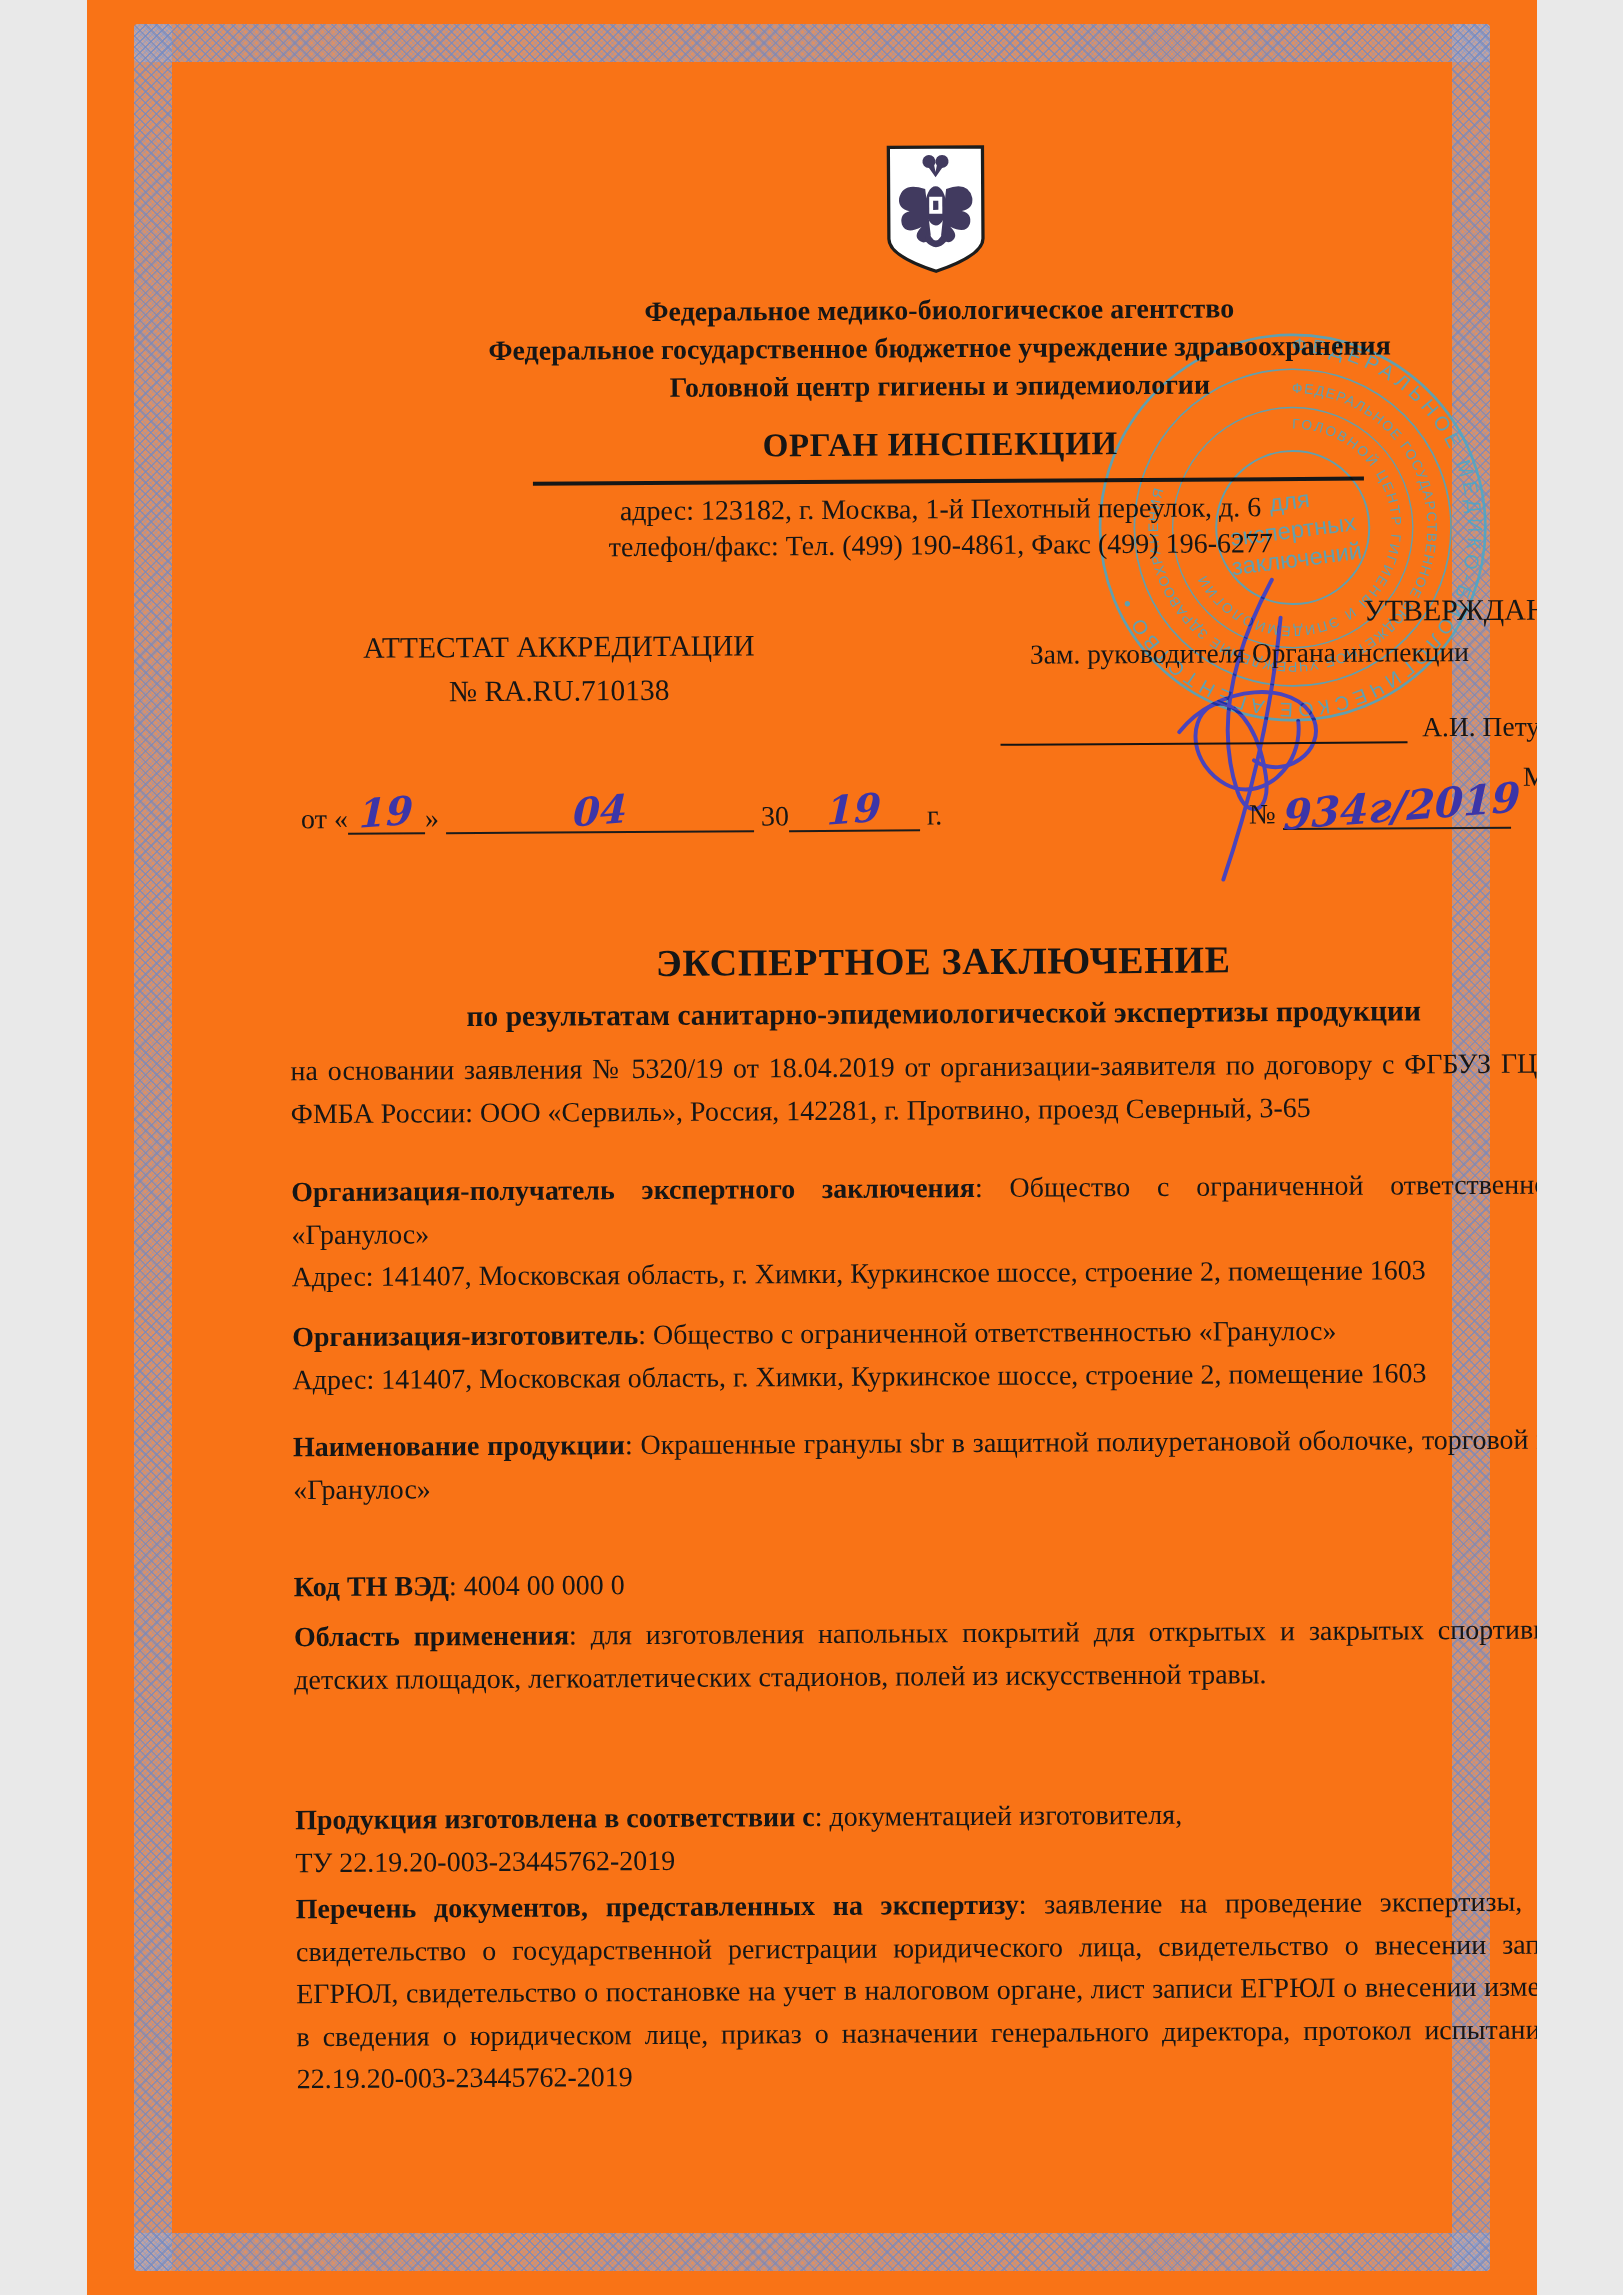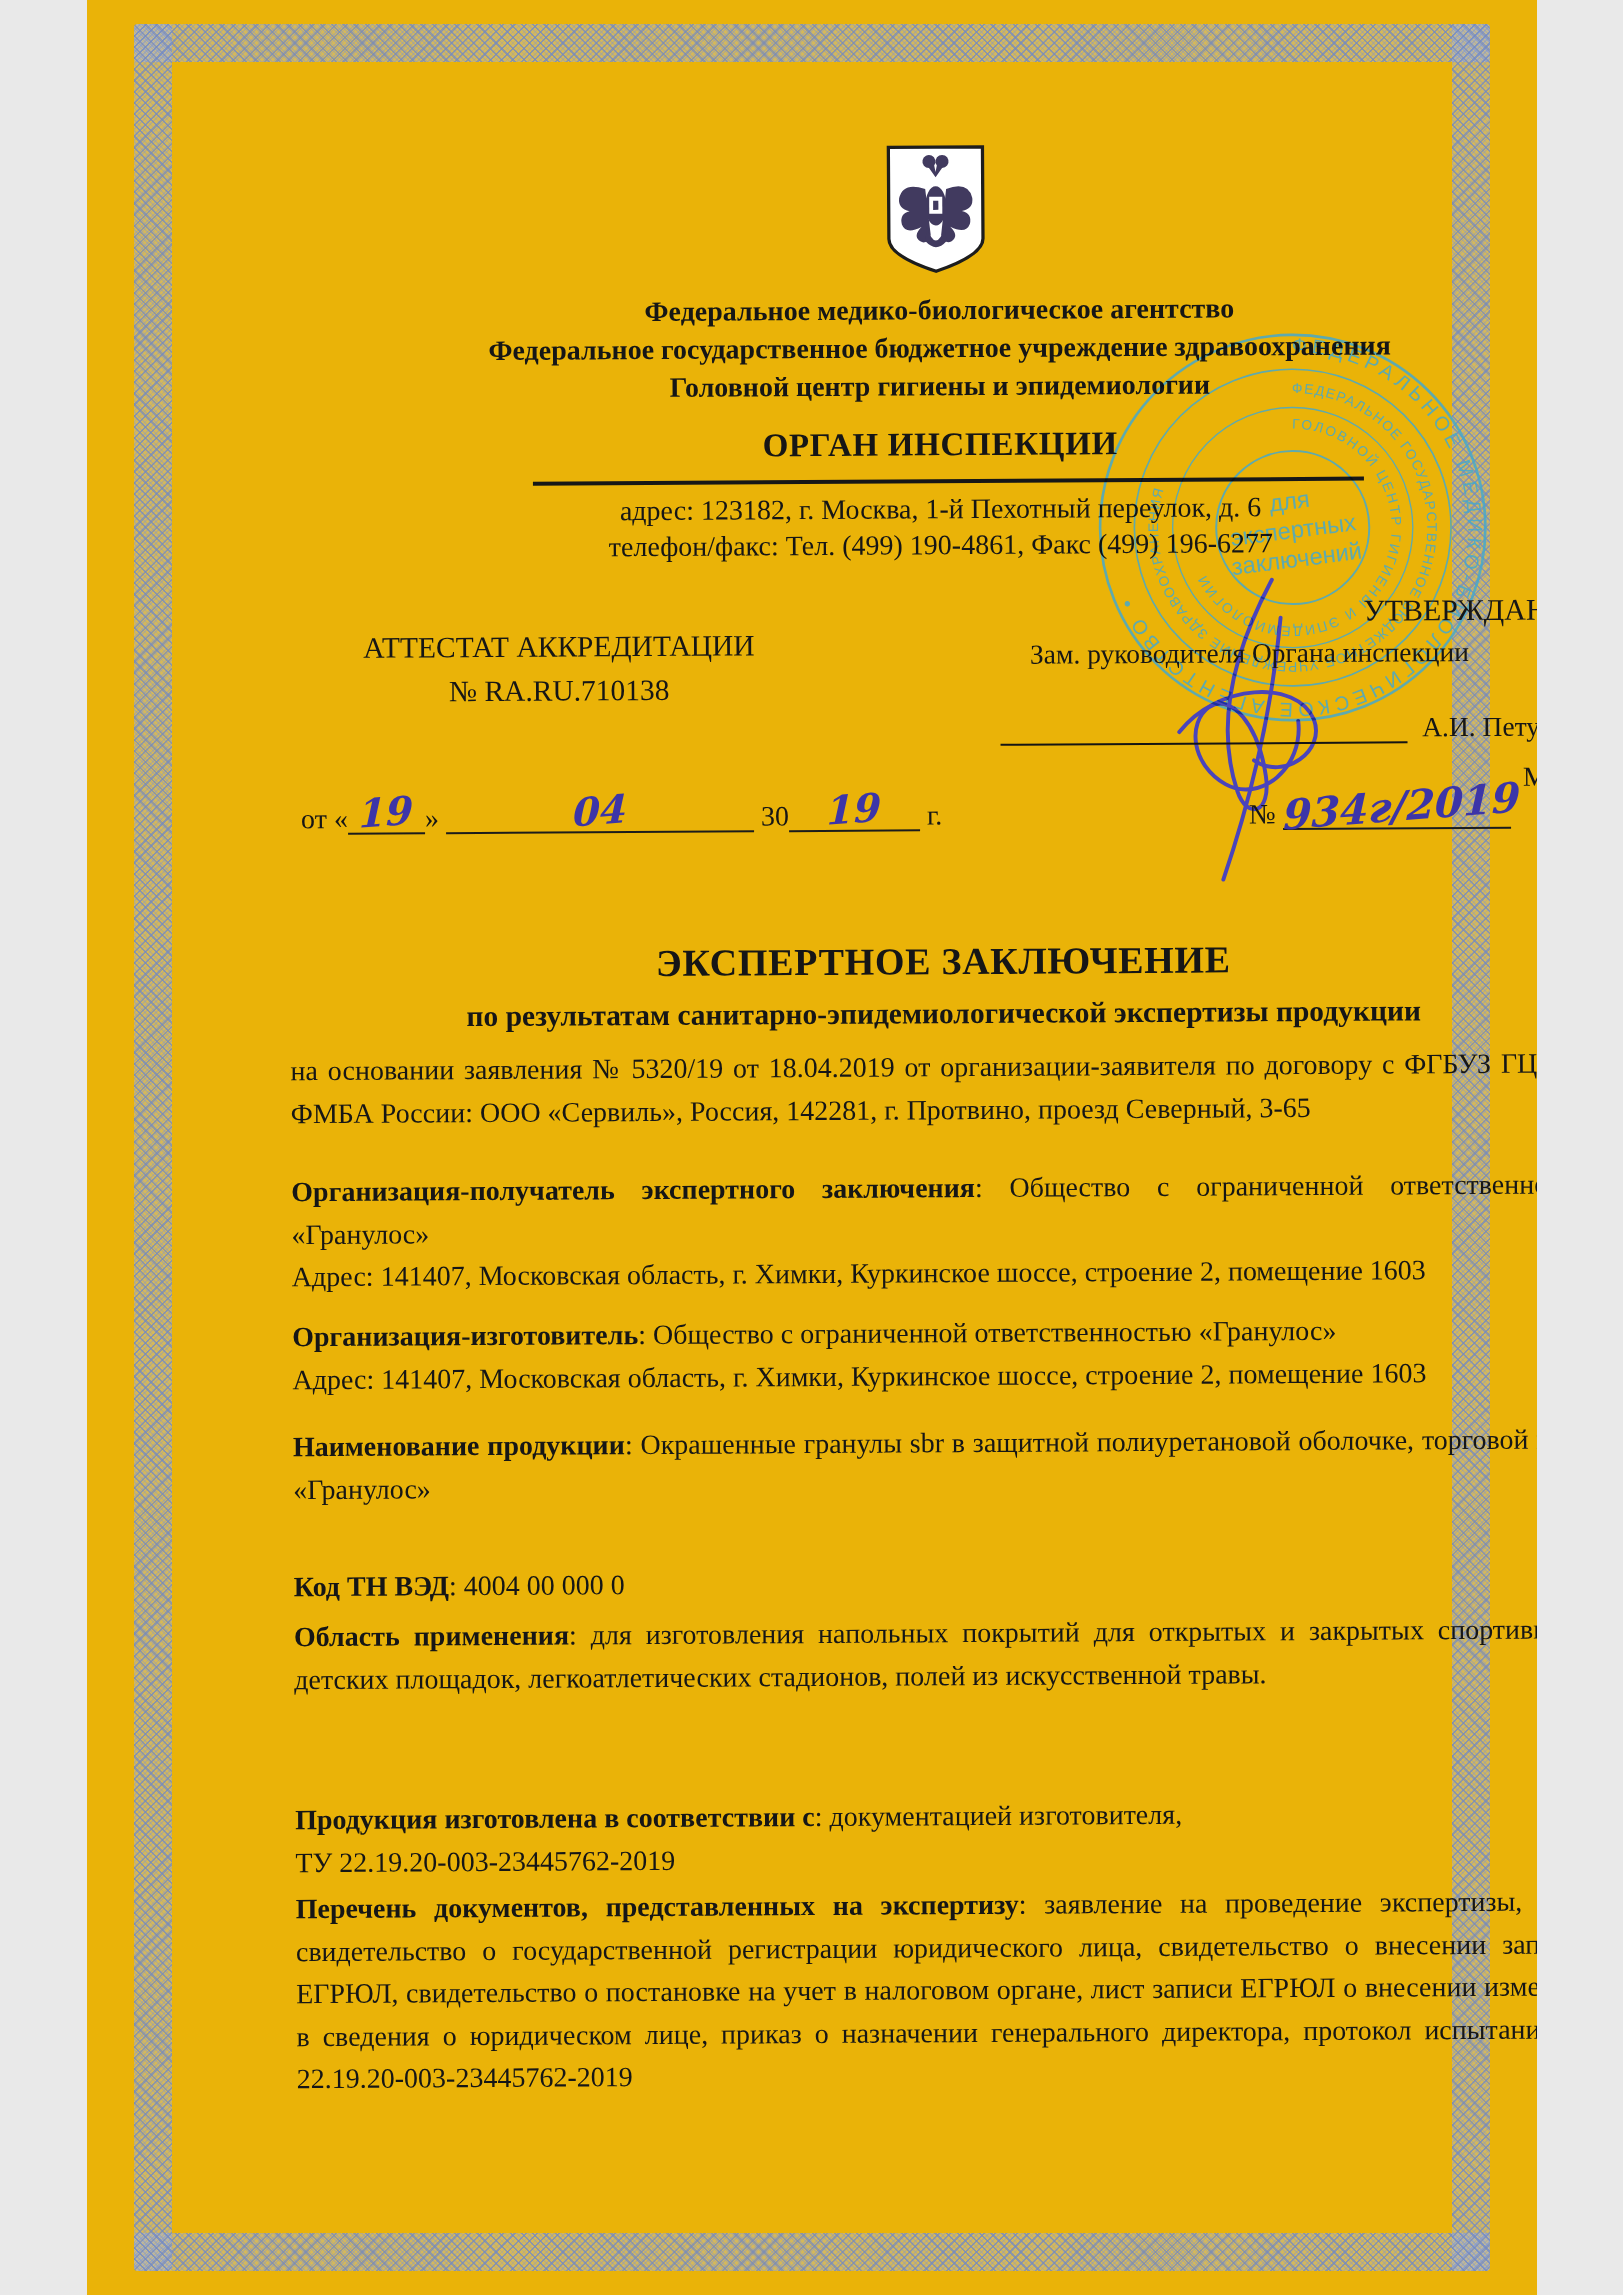--- a/index.html
+++ b/index.html
@@ -1,18 +1,18 @@
 <!DOCTYPE html>
 <html style="font-size:10.5px"><head>
 <meta charset="utf-8">
 <style>
   html,body{margin:0;padding:0;background:#e9e9e9;}
   .page{
     position:relative;width:1450px;height:2295px;margin:0 auto;
-    background:#eab308;overflow:hidden;
+    background:#f97316;overflow:hidden;
     font-family:"Liberation Serif",serif;color:#161616;
   }
   
   .band{
     position:absolute;
     background-color:rgba(176,192,228,.38);
     background-image:
       repeating-linear-gradient(45deg, rgba(113,136,193,.62) 0 1.6px, transparent 1.6px 7.9px),
       repeating-linear-gradient(135deg, rgba(113,136,193,.62) 0 1.6px, transparent 1.6px 7.9px),
       repeating-linear-gradient(45deg, rgba(130,150,200,.35) 0 1.3px, transparent 1.3px 3.9px),

